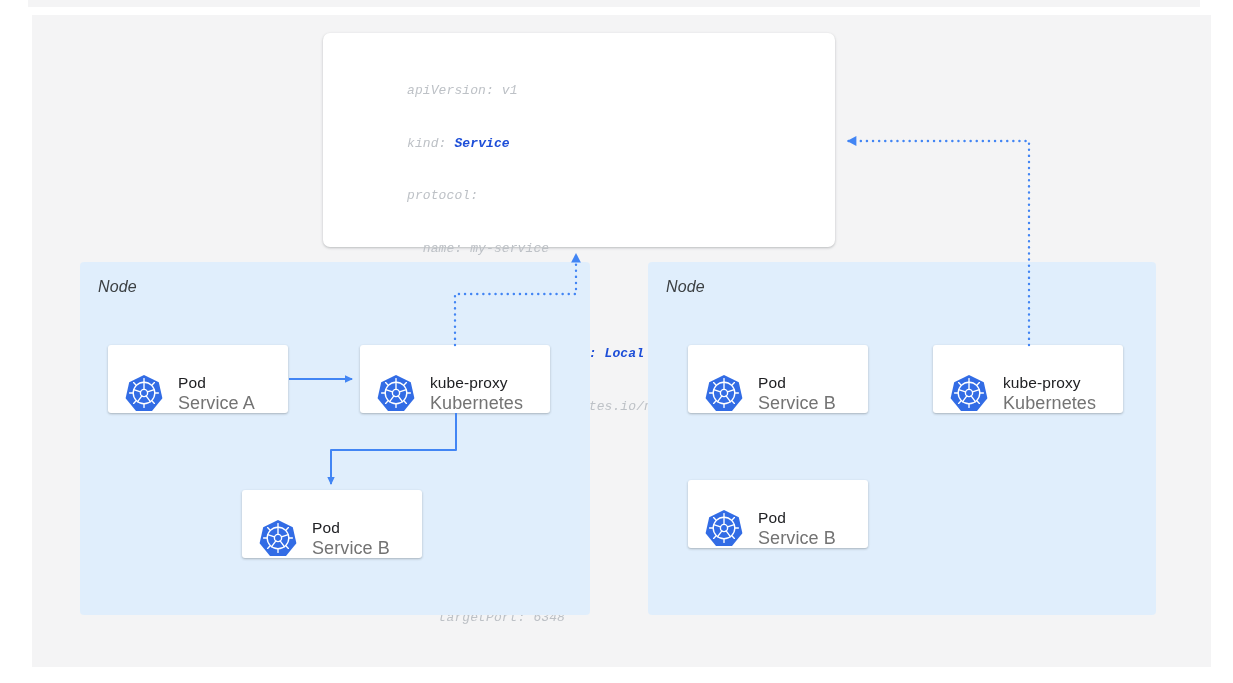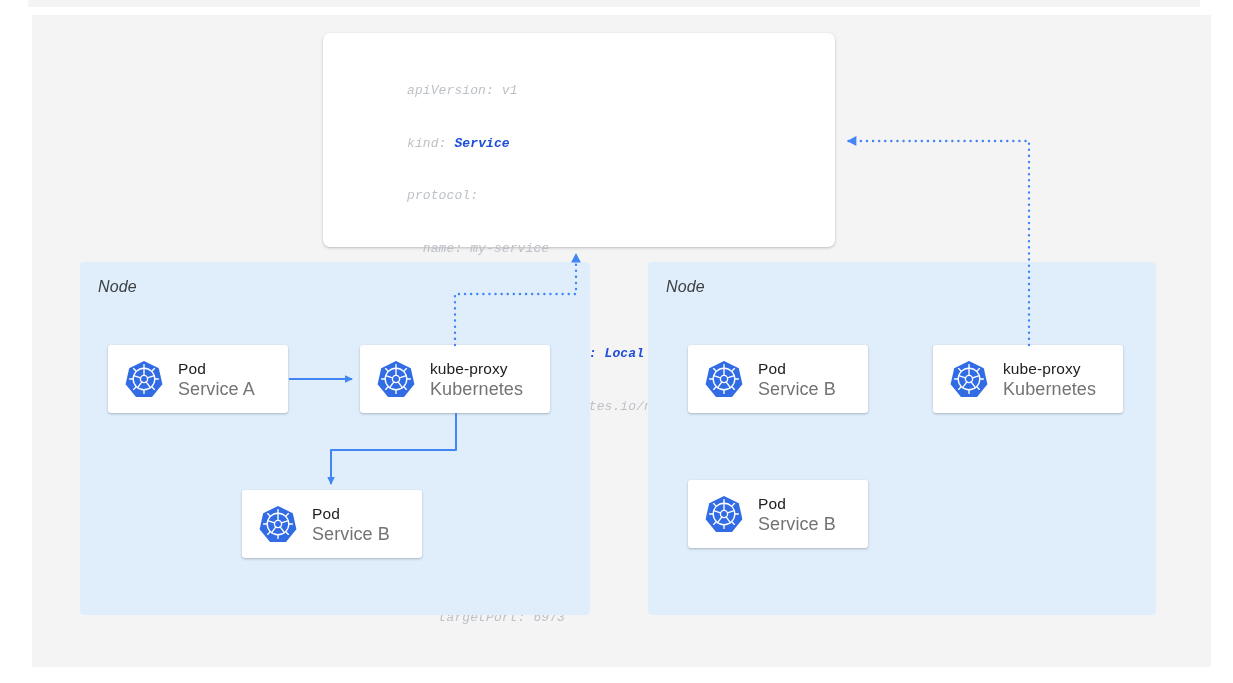--- a/index.html
+++ b/index.html
@@ -84,21 +84,21 @@
     letter-spacing: 0.1px;
     font-style: italic;
   }
 
   
   .card {
     position: absolute;
     background: #ffffff;
     border-radius: 3px;
     display: flex;
-    align-items: center;
+    align-items: flex-end;
     box-shadow: 0 1px 2px rgba(60,64,67,0.25), 0 1px 3px rgba(60,64,67,0.10);
   }
   .card-icon {
     flex: 0 0 auto;
     width: 40px;
     height: 40px;
     margin-left: 16px;
     margin-right: 14px;
     display: block;
   }
@@ -146,21 +146,21 @@
       <span class="yaml-line"><span>apiVersion: v1</span></span>
       <span class="yaml-line"><span>kind: </span><b>Service</b></span>
       <span class="yaml-line"><span>protocol:</span></span>
       <span class="yaml-line"><span>  name: my-service</span></span>
       <span class="yaml-line"><span>spec:</span></span>
       <span class="yaml-line"><span>  </span><b>internalTrafficPolicy: Local</b></span>
       <span class="yaml-line"><span>  selector: app.kubernetes.io/name: MyApp</span></span>
       <span class="yaml-line"><span>  ports:</span></span>
       <span class="yaml-line"><span>  - protocol: TCP</span></span>
       <span class="yaml-line"><span>    port: 80</span></span>
-      <span class="yaml-line"><span>    targetPort: 6973</span></span>
+      <span class="yaml-line"><span>    targetPort: 6348</span></span>
     </div>
   </div>
 
   <div class="node" id="node-left">
     <span class="node-label">Node</span>
   </div>
 
   <div class="node" id="node-right">
     <span class="node-label">Node</span>
   </div>

